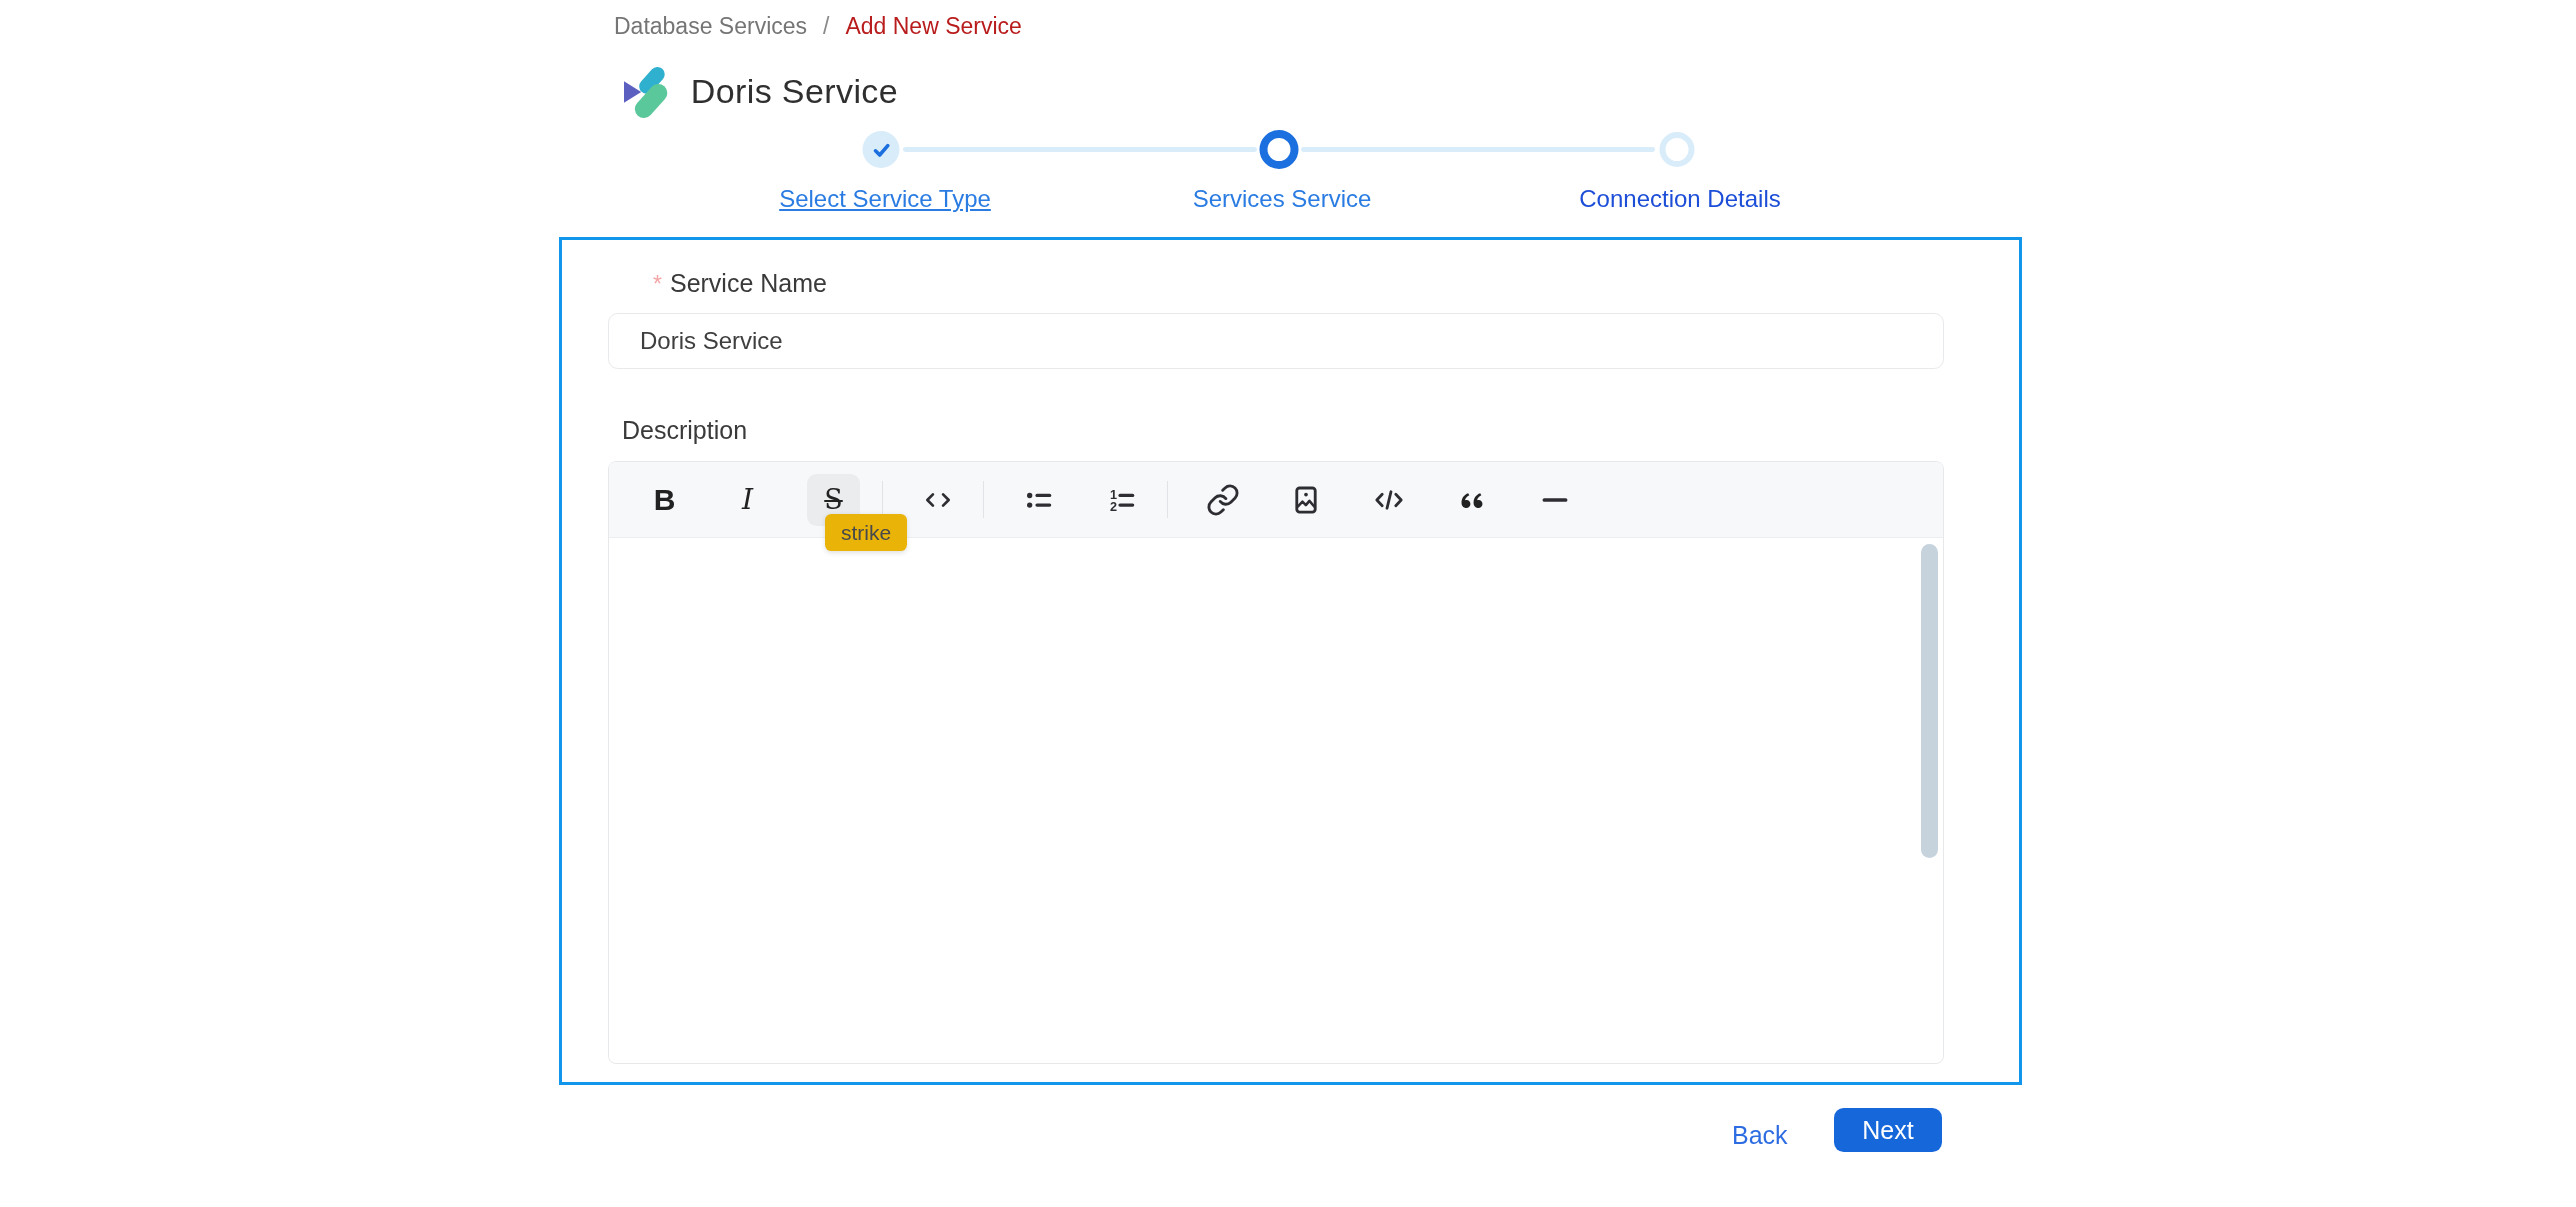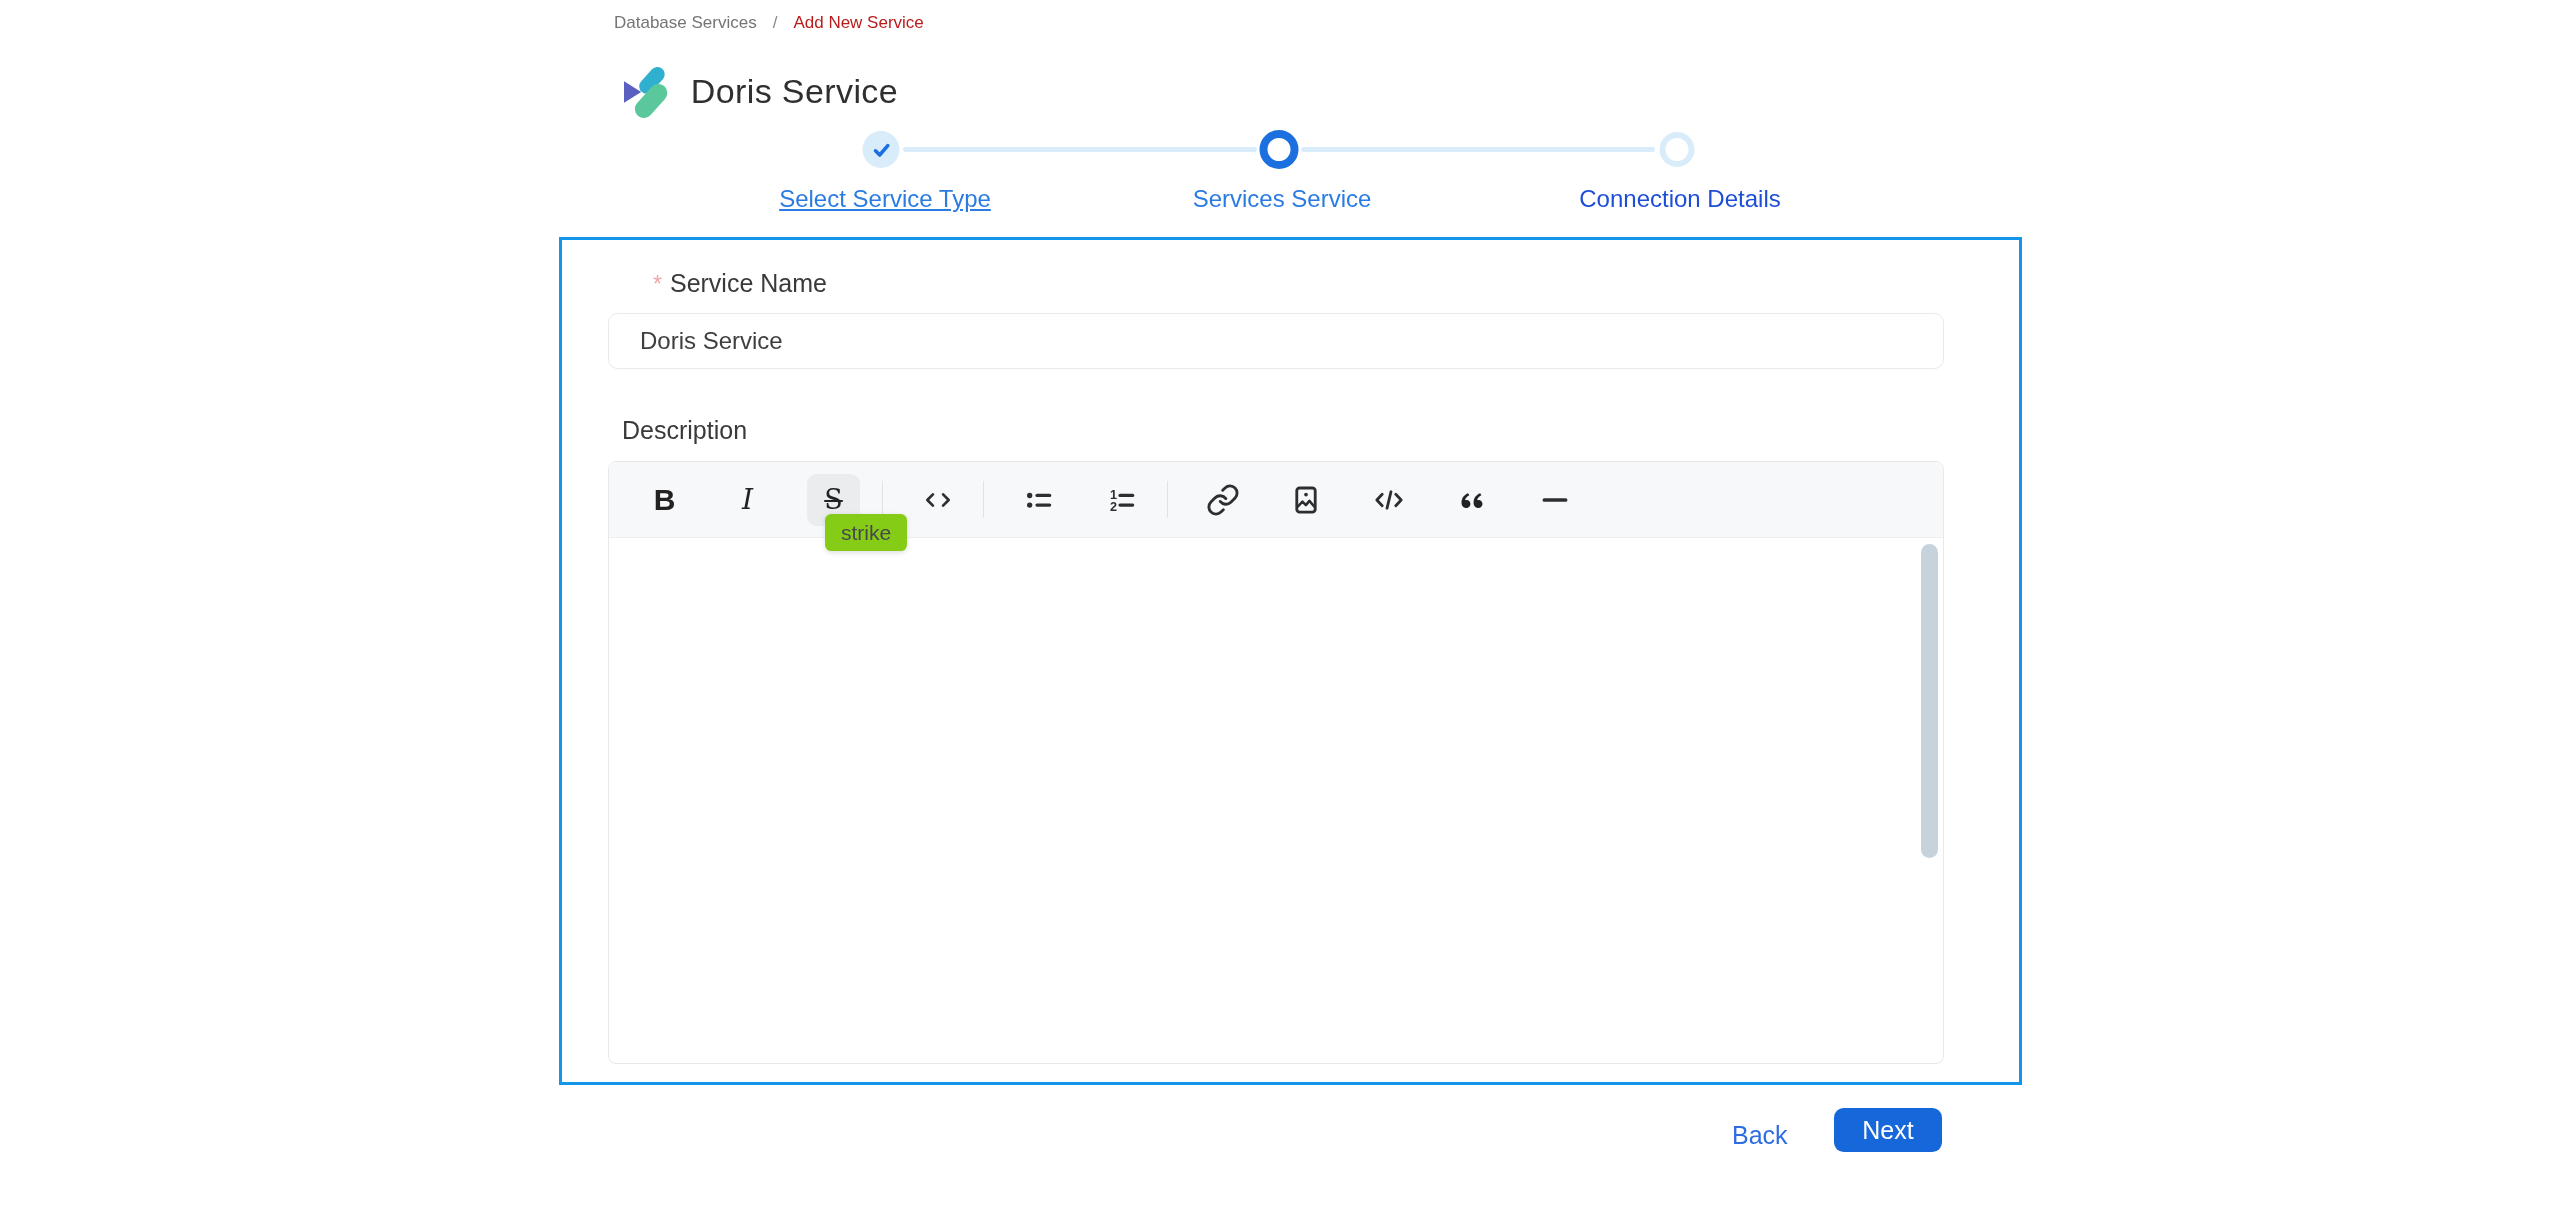--- a/index.html
+++ b/index.html
@@ -2,21 +2,21 @@
 <html style="font-size:13px"><head>
 <meta charset="utf-8">
 <style>
   * { margin:0; padding:0; box-sizing:border-box; }
   html,body { width:2576px; height:1208px; background:#ffffff; overflow:hidden;
               font-family:"Liberation Sans", sans-serif; }
   .page { position:relative; width:2576px; height:1208px; background:#fff; }
 
   
   .breadcrumb { position:absolute; left:614px; top:13px; display:flex; align-items:center;
-                gap:16px; font-size:17px; color:#757575; }
+                gap:16px; font-size:23px; color:#757575; }
   .crumb-link { color:#757575; cursor:pointer; }
   .crumb-sep  { color:#8a8a8a; }
   .crumb-current { color:#b91c1c; }
 
   
   .header { position:absolute; left:618px; top:64px; display:flex; align-items:center; gap:17.7px; }
   .logo { width:55px; height:55px; }
   .page-title { font-size:34px; font-weight:500; color:#2f2f2f; letter-spacing:0.4px; }
 
   
@@ -67,21 +67,21 @@
   .glyph-s { font-size:27px; font-family:"DejaVu Serif", serif; color:#222;
              text-decoration:line-through; text-decoration-thickness:2px; }
 
   .editor-content { position:relative; height:524px; background:#fff;
                     border-radius:0 0 6.4px 6.4px; font-size:24px; color:#333; padding:24px 32px;
                     outline:none; }
   .scroll-thumb { position:absolute; left:1921px; top:544px; width:17px; height:314px;
                   border-radius:8.9px; background:#c6d2dc; }
 
   .tooltip { position:absolute; left:825px; top:514px; height:37px; padding:0 16px;
-             background:#84cc16; border-radius:6.4px; display:flex; align-items:center;
+             background:#eab308; border-radius:6.4px; display:flex; align-items:center;
              font-size:21px; color:#47494c; box-shadow:0 1.6px 4.8px rgba(0,0,0,0.12); z-index:5; }
 
   
   .back-link { position:absolute; left:1732px; top:1121px; font-size:25px; color:#2e6ce2;
                cursor:pointer; }
   .next-btn { position:absolute; left:1834px; top:1108px; width:108px; height:44px;
               background:#1667da; border:none; border-radius:9.7px; color:#fff;
               font-size:25px; display:flex; align-items:center; justify-content:center;
               cursor:pointer; font-family:"Liberation Sans", sans-serif; }
 </style>

